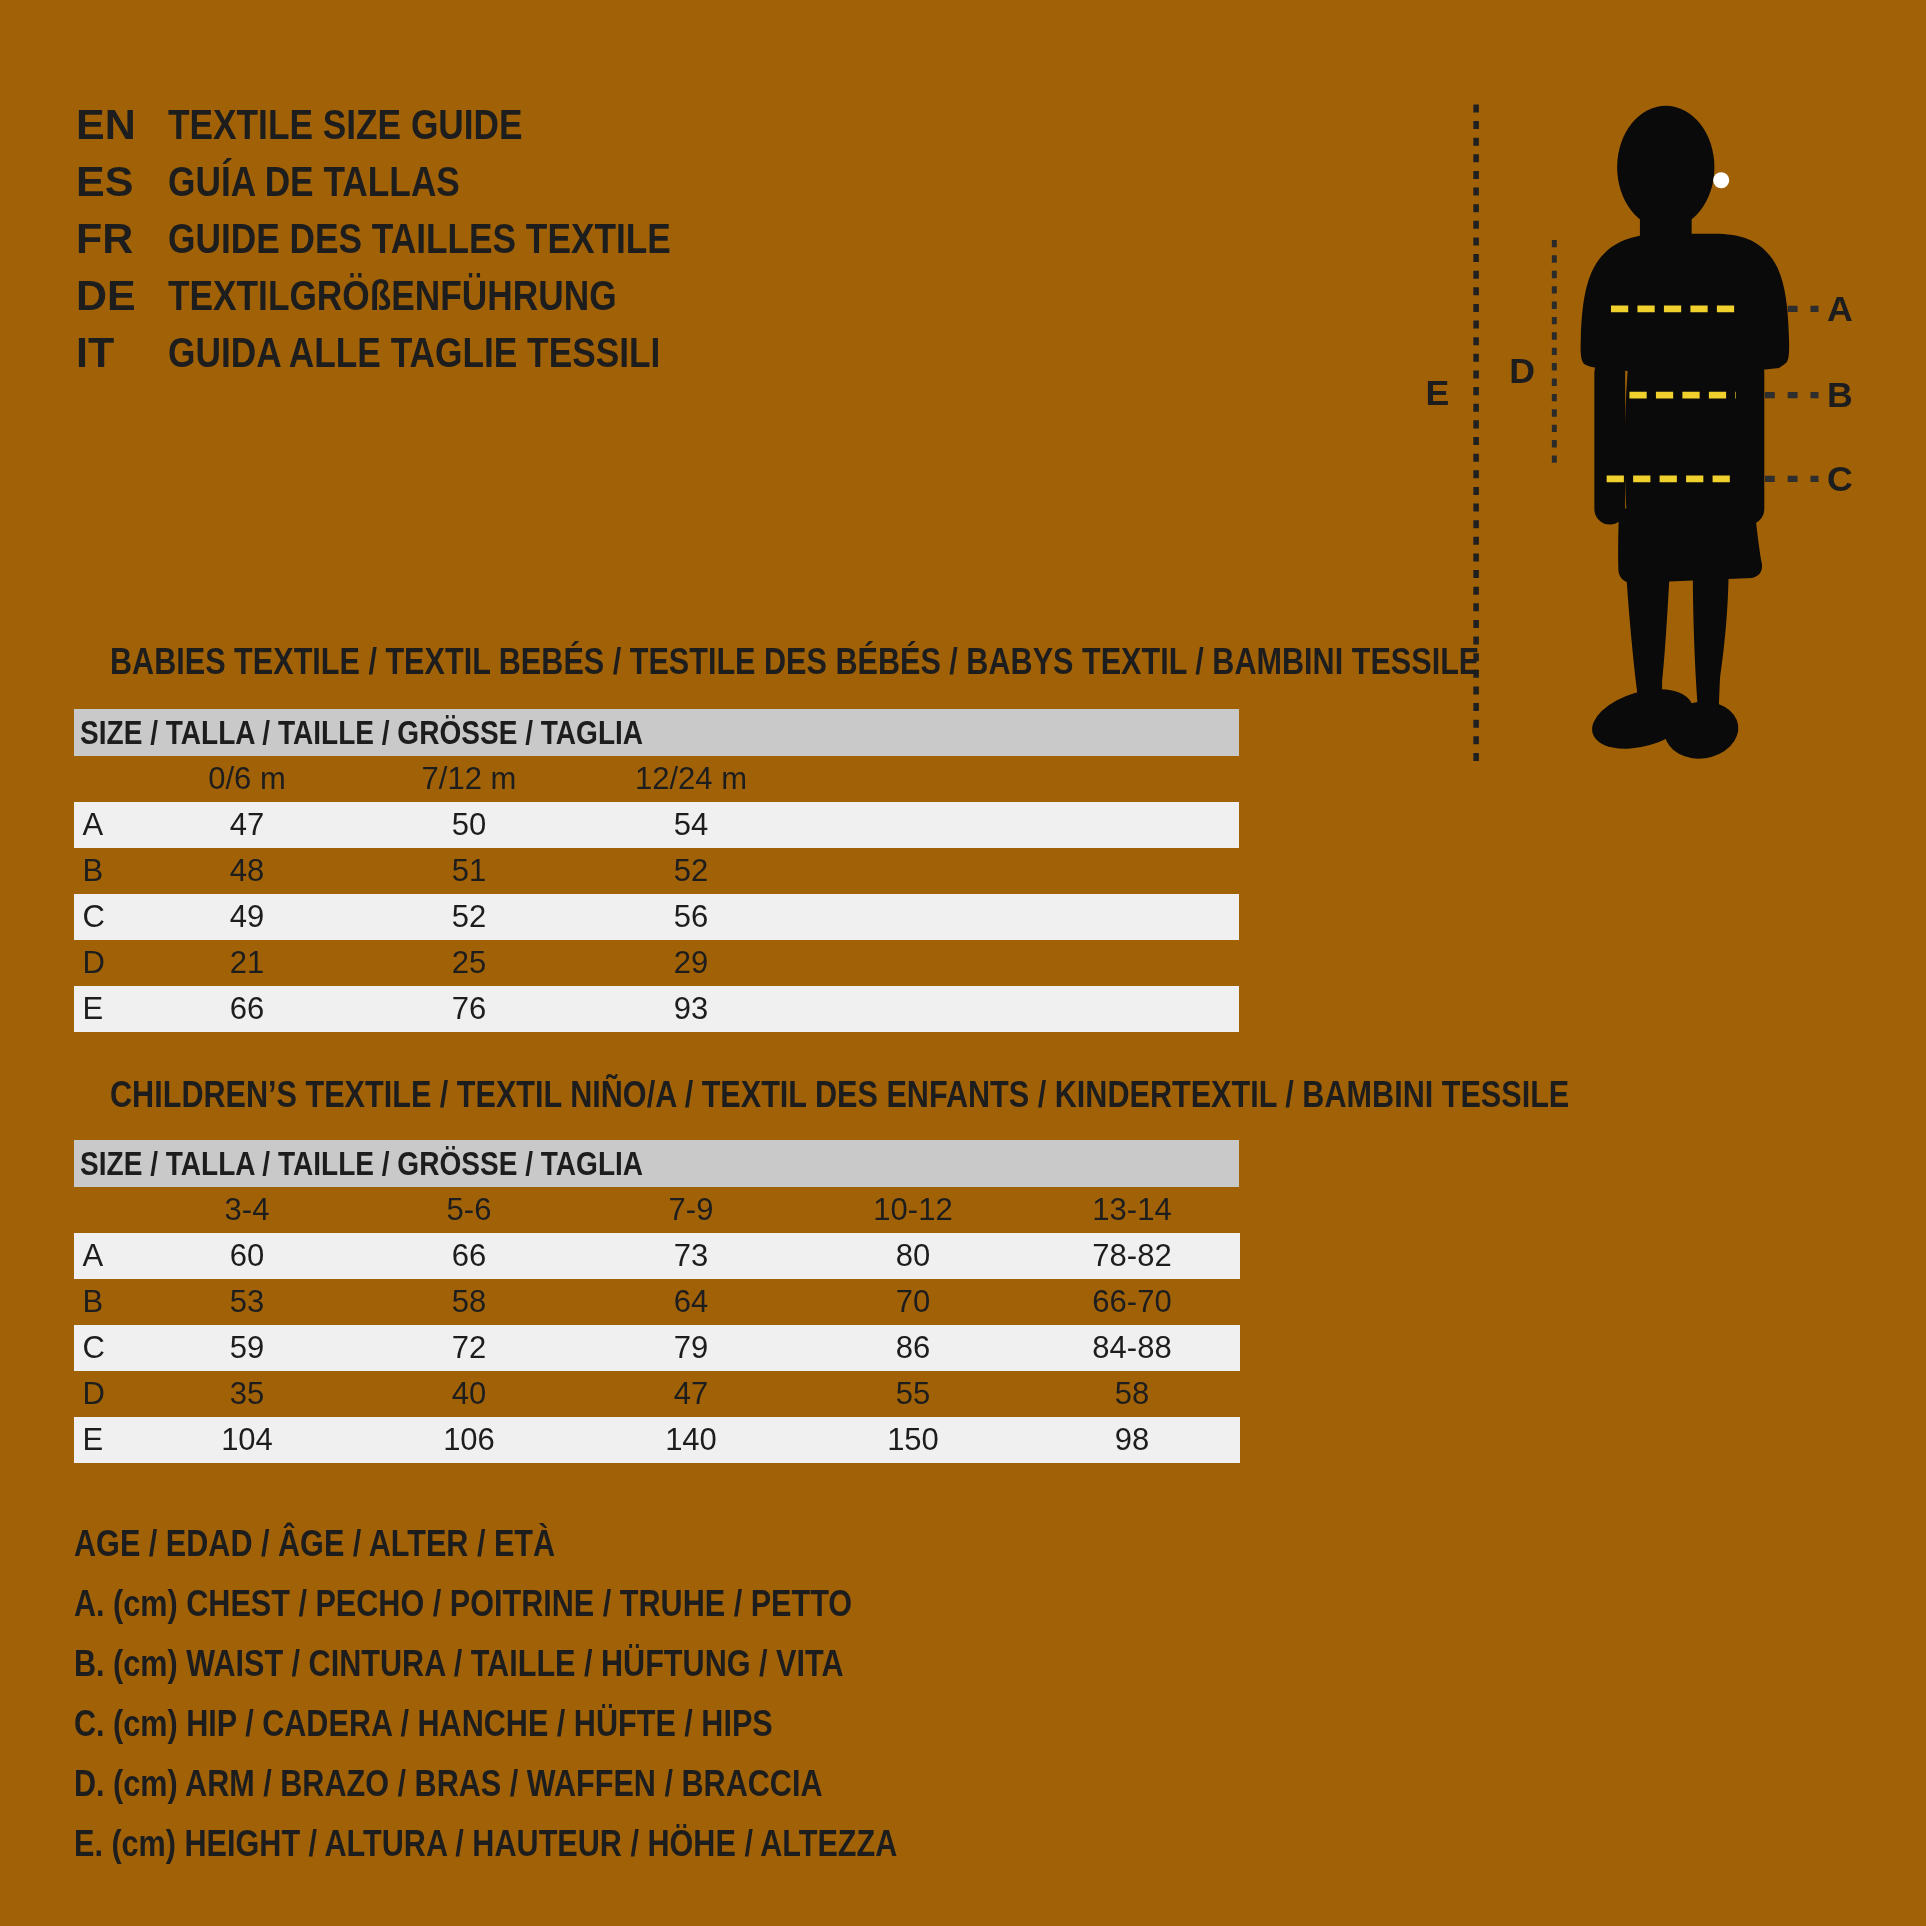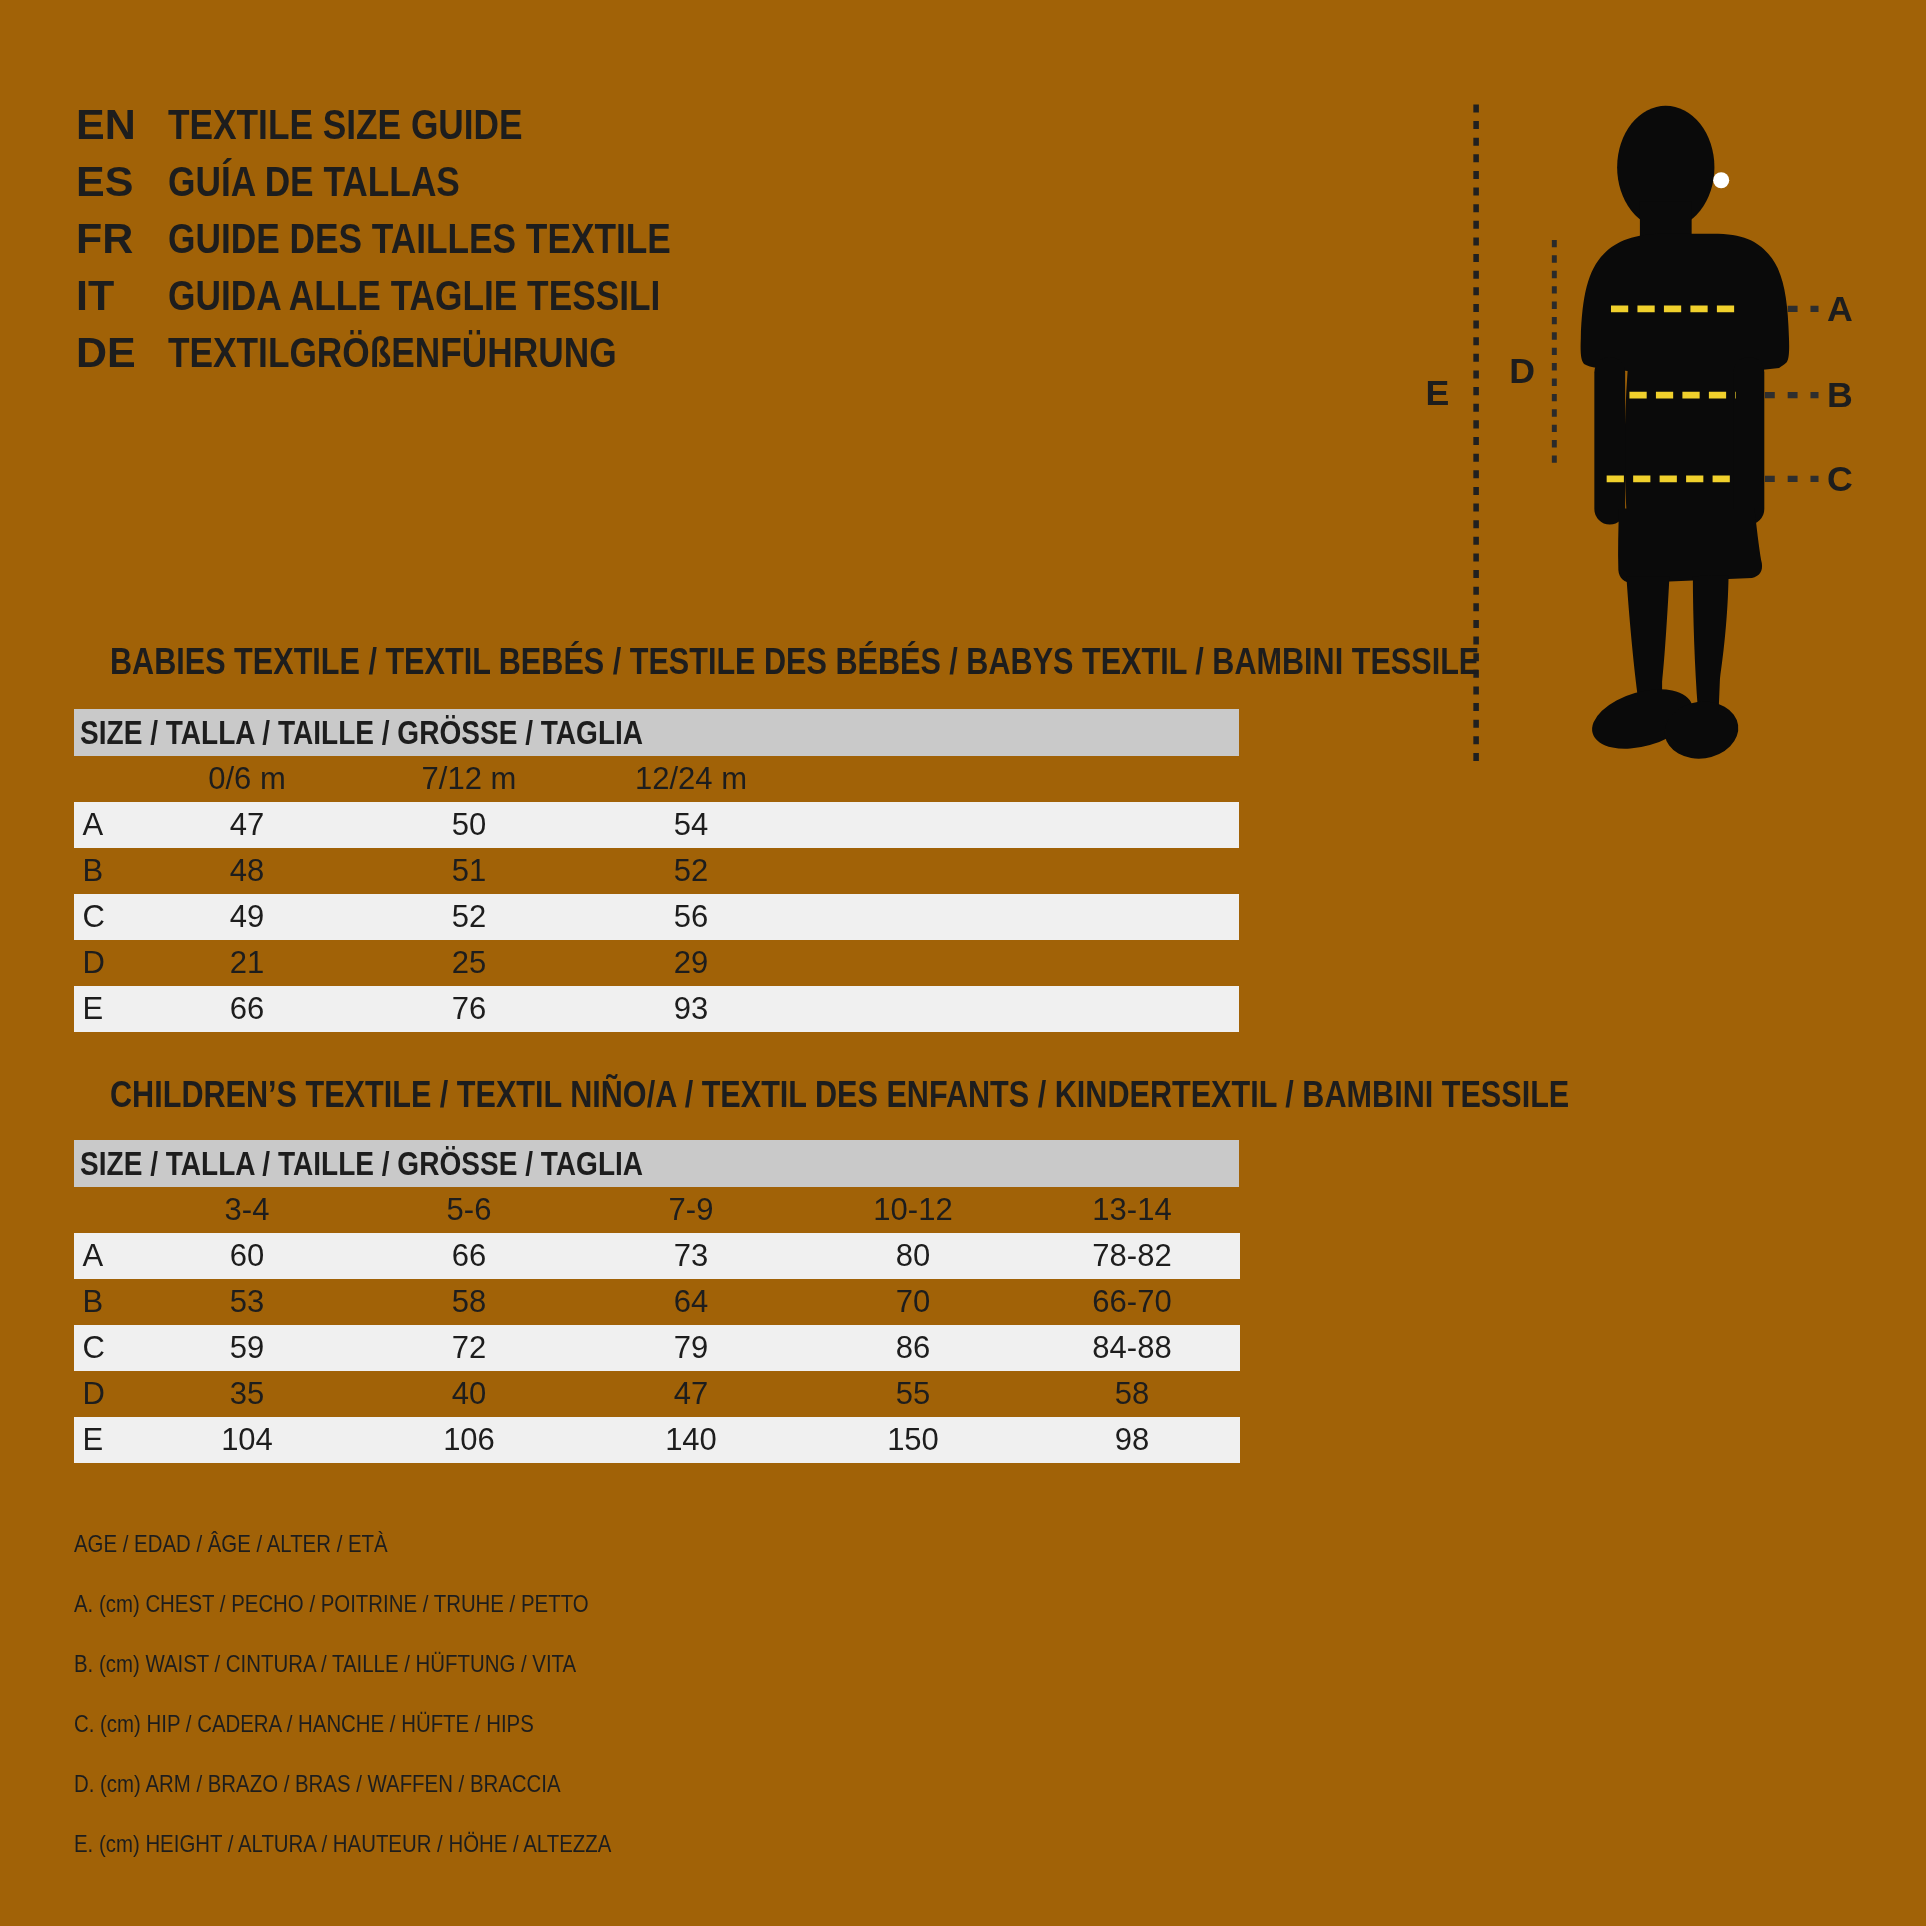--- a/index.html
+++ b/index.html
@@ -92,22 +92,22 @@
 
   
   .legend {
     position: absolute;
     left: 74px;
     top: 1514px;
   }
   .legend-line {
     height: 60px;
     line-height: 60px;
-    font-size: 24px;
-    font-weight: 400;
+    font-size: 36px;
+    font-weight: 700;
   }
 
   
   .figure-svg {
     position: absolute;
     left: 1417px;
     top: 92px;
   }
   .figure-label {
     font-family: "Liberation Sans", "DejaVu Sans", sans-serif;
@@ -128,26 +128,26 @@
     </div>
     <div class="lang-row">
       <span>ES</span>
       <span><span class="cond82">GUÍA DE TALLAS</span></span>
     </div>
     <div class="lang-row">
       <span>FR</span>
       <span><span class="cond82">GUIDE DES TAILLES TEXTILE</span></span>
     </div>
     <div class="lang-row">
+      <span>DE</span>
+      <span><span class="cond82">TEXTILGRÖßENFÜHRUNG</span></span>
+    </div>
+    <div class="lang-row">
       <span>IT</span>
       <span><span class="cond82">GUIDA ALLE TAGLIE TESSILI</span></span>
-    </div>
-    <div class="lang-row">
-      <span>DE</span>
-      <span><span class="cond82">TEXTILGRÖßENFÜHRUNG</span></span>
     </div>
   </div>
 
   <svg class="figure-svg" width="468" height="690" viewBox="0 0 760 1120">
 
     <line x1="380" y1="352" x2="652" y2="352" stroke="#2e2e2e" stroke-width="10" stroke-dasharray="16 21"></line>
     <line x1="380" y1="492" x2="652" y2="492" stroke="#2e2e2e" stroke-width="10" stroke-dasharray="16 21"></line>
     <line x1="380" y1="628" x2="652" y2="628" stroke="#2e2e2e" stroke-width="10" stroke-dasharray="16 21"></line>
 
     <g fill="#0a0a0a">

